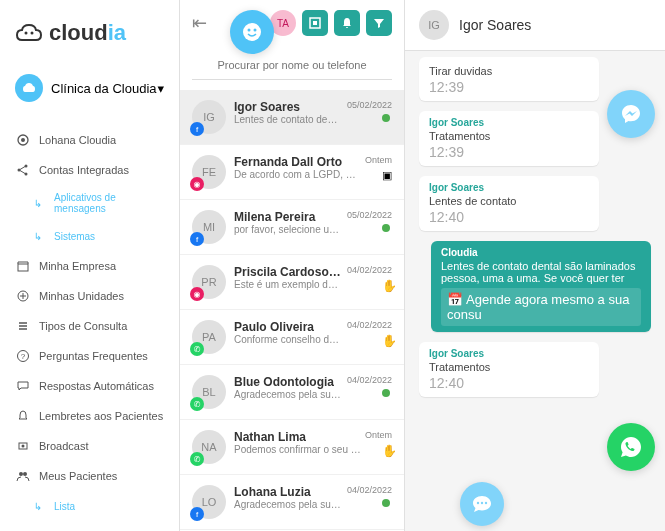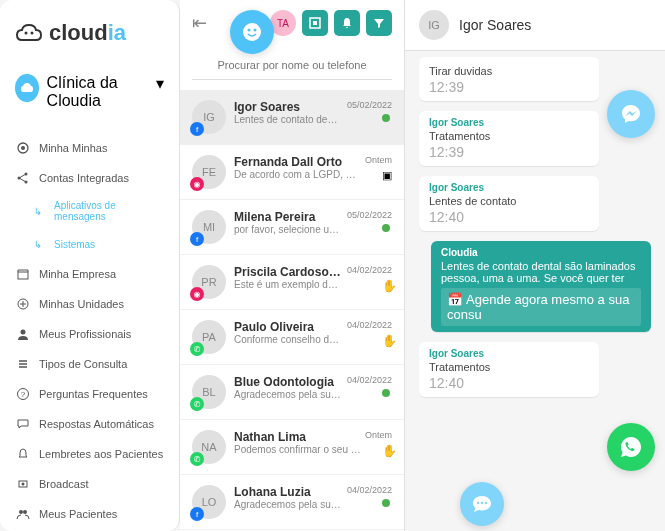--- a/index.html
+++ b/index.html
@@ -1,22 +1,22 @@
 <!DOCTYPE html>
 <html><head>
 <meta charset="utf-8">
 <style>
 * { margin: 0; padding: 0; box-sizing: border-box; font-family: Arial, sans-serif; }
 body { display: flex; width: 665px; height: 531px; background: #f5f5f5; overflow: hidden; position: relative; }
 
-.sidebar { width: 180px; background: #fff; border-right: 1px solid #e0e0e0; padding: 10px 0; overflow: hidden; border-radius: 12px; }
+.sidebar { width: 180px; background: #fff; border-right: 1px solid #e0e0e0; padding: 10px 0; overflow: hidden; }
 .logo { display: flex; align-items: center; padding: 10px 15px 20px; font-size: 22px; font-weight: bold; color: #333; }
 .logo-icon { width: 28px; height: 22px; margin-right: 6px; }
 .logo .ia { color: #4fc3f7; }
-.clinic { display: flex; align-items: flex-start; padding: 8px 15px; margin-bottom: 15px; font-size: 16px; }
+.clinic { display: flex; align-items: center; padding: 8px 15px; margin-bottom: 15px; font-size: 13px; }
 .clinic-avatar { width: 28px; height: 28px; border-radius: 50%; background: #4fc3f7; margin-right: 8px; display: flex; align-items: center; justify-content: center; color: #fff; }
 .clinic-arrow { margin-left: auto; }
 .nav-item { display: flex; align-items: center; padding: 7px 15px; font-size: 11px; color: #555; cursor: pointer; }
 .nav-item .nav-icon { width: 16px; height: 16px; margin-right: 8px; display: flex; align-items: center; justify-content: center; flex-shrink: 0; }
 .nav-sub { padding-left: 30px; color: #4fc3f7; font-size: 10px; }
 .nav-sub .nav-icon { color: #4fc3f7; }
 
 .chatlist { width: 225px; background: #fff; border-right: 1px solid #e0e0e0; display: flex; flex-direction: column; }
 .chatlist-header { display: flex; align-items: center; padding: 10px 12px; gap: 6px; }
 .collapse-btn { color: #888; font-size: 18px; margin-right: auto; }
@@ -88,21 +88,21 @@
     <span class="clinic-arrow">▾</span>
   </div>
   <div id="nav-container">
       <div class="nav-item">
         <span class="nav-icon">
           <svg width="14" height="14" viewBox="0 0 14 14">
             <circle cx="7" cy="7" r="5" fill="none" stroke="#555" stroke-width="1.3"></circle>
             <circle cx="7" cy="7" r="2" fill="#555"></circle>
           </svg>
         </span>
-        <span>Minha Minhas</span>
+        <span>Lohana Cloudia</span>
       </div>
       <div class="nav-item">
         <span class="nav-icon">
           <svg width="14" height="14" viewBox="0 0 14 14">
             <circle cx="3" cy="7" r="1.5" fill="#555"></circle>
             <circle cx="10" cy="3" r="1.5" fill="#555"></circle>
             <circle cx="10" cy="11" r="1.5" fill="#555"></circle>
             <path stroke="#555" d="M4 6.5 L9 3.5 M4 7.5 L9 10.5"></path>
           </svg>
         </span>
@@ -130,29 +130,20 @@
         <span>Minha Empresa</span>
       </div>
       <div class="nav-item">
         <span class="nav-icon">
           <svg width="14" height="14" viewBox="0 0 14 14">
             <circle cx="7" cy="7" r="5" fill="none" stroke="#555"></circle>
             <path d="M7 4 L7 10 M4 7 L10 7" stroke="#555"></path>
           </svg>
         </span>
         <span>Minhas Unidades</span>
-      </div>
-      <div class="nav-item">
-        <span class="nav-icon">
-          <svg width="14" height="14" viewBox="0 0 14 14">
-            <circle cx="7" cy="5" r="2.5" fill="#555"></circle>
-            <path d="M2 13 Q2 9 7 9 Q12 9 12 13" fill="#555"></path>
-          </svg>
-        </span>
-        <span>Meus Profissionais</span>
       </div>
       <div class="nav-item">
         <span class="nav-icon">
           <svg width="14" height="14" viewBox="0 0 14 14">
             <path d="M3 4 L11 4 M3 7 L11 7 M3 10 L11 10" stroke="#555" stroke-width="1.5"></path>
           </svg>
         </span>
         <span>Tipos de Consulta</span>
       </div>
       <div class="nav-item">

